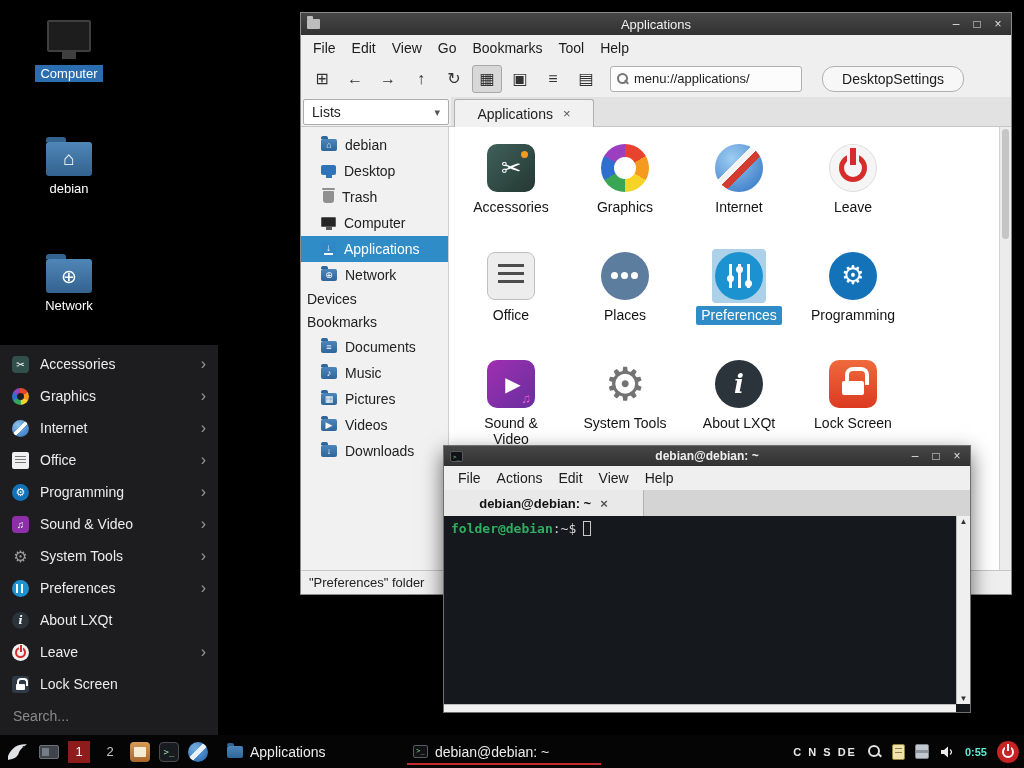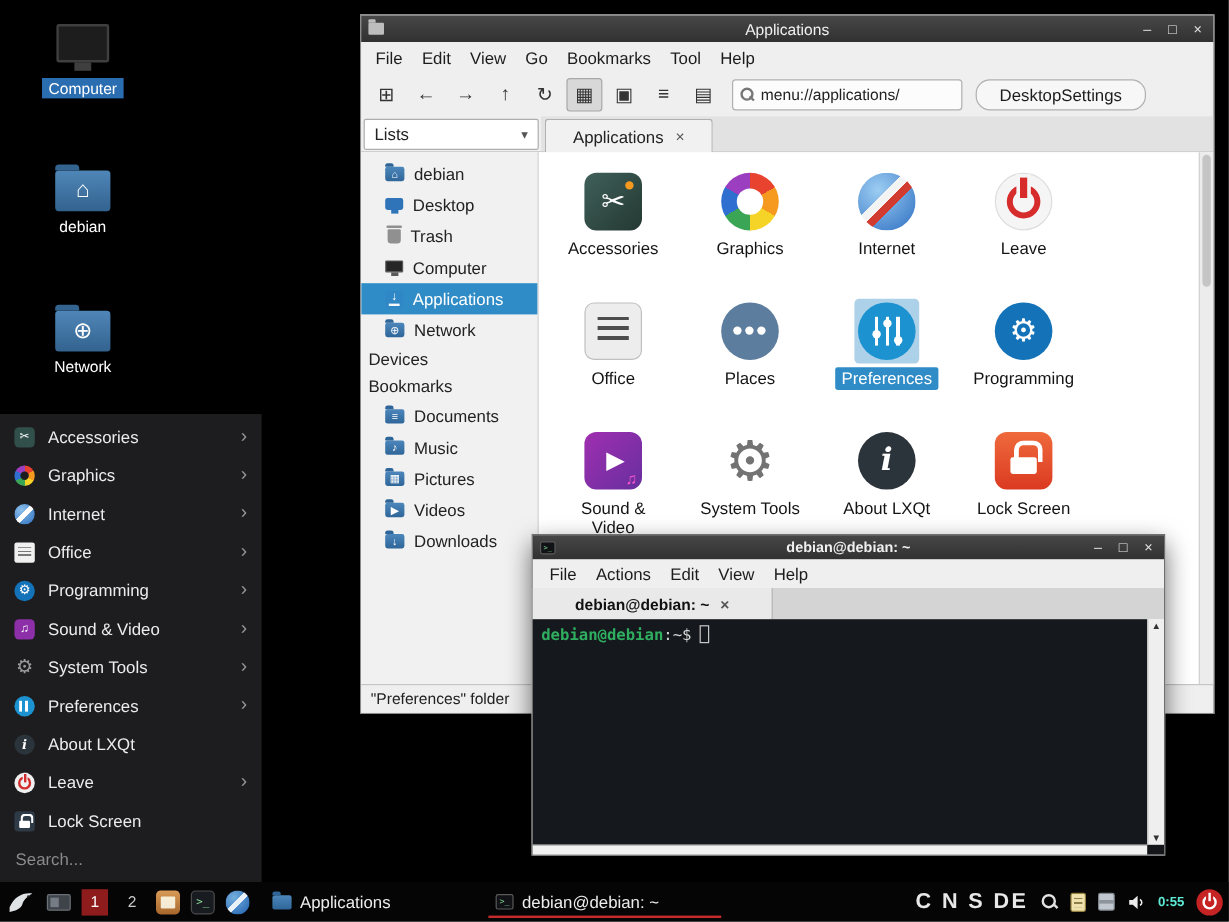--- a/index.html
+++ b/index.html
@@ -65,21 +65,21 @@
   .fm-menubar {height:25px;background:#efefef;display:flex;align-items:center;padding-left:4px;}
   .fm-menubar span {padding:3px 8px;font-size:14px;color:#1c1c1c;}
   .fm-toolbar {height:37px;background:#efefef;display:flex;align-items:center;padding-left:6px;gap:3px;}
   .tb-btn {width:30px;height:28px;display:flex;align-items:center;justify-content:center;font-size:16px;color:#333;border-radius:3px;}
   .tb-btn.pressed {background:#d8d8d8;border:1px solid #a8a8a8;}
   .pathbar {width:192px;height:26px;margin-left:6px;background:#fcfcfc;border:1px solid #b0b0b0;border-radius:3px;display:flex;align-items:center;padding:0 6px;gap:5px;}
   .pathbar input {border:0;outline:0;background:transparent;font-size:13px;color:#222;width:100%;font-family:inherit;}
   .mag {width:12px;height:12px;position:relative;flex:none;}
   .mag::before {content:"";position:absolute;left:0;top:0;width:7px;height:7px;border:2px solid #777;border-radius:50%;}
   .mag::after {content:"";position:absolute;left:7px;top:8px;width:5px;height:2px;background:#777;transform:rotate(45deg);}
-  .ds-btn {width:142px;height:26px;margin-left:8px;background:#f7f7f7;border:1px solid #b0b0b0;border-radius:12px;font-size:14px;color:#1c1c1c;display:flex;align-items:center;justify-content:center;}
+  .ds-btn {width:142px;height:26px;margin-left:17px;background:#f7f7f7;border:1px solid #b0b0b0;border-radius:12px;font-size:14px;color:#1c1c1c;display:flex;align-items:center;justify-content:center;}
   .fm-subbar {height:30px;background:#efefef;position:relative;border-bottom:1px solid #c6c6c6;}
   .combo {position:absolute;left:2px;top:2px;width:146px;height:26px;background:#fff;border:1px solid #adadad;border-radius:2px;display:flex;align-items:center;padding:0 8px;font-size:14px;color:#222;}
   .combo .arr {margin-left:auto;color:#555;font-size:11px;}
   .fm-tabs {position:absolute;left:150px;right:0;top:0;bottom:0;background:#e2e2e2;}
   .fm-tab {position:absolute;left:3px;top:2px;width:140px;height:28px;background:#f1f1f1;border:1px solid #b0b0b0;border-bottom:0;border-radius:3px 3px 0 0;display:flex;align-items:center;justify-content:center;gap:10px;font-size:14px;color:#222;}
   .tab-x {color:#555;font-size:13px;}
   .fm-body {position:absolute;left:0;top:114px;right:0;bottom:24px;background:#fff;}
   .fm-side {position:absolute;left:0;top:0;bottom:0;width:148px;background:#f1f1f1;border-right:1px solid #cfcfcf;padding-top:5px;overflow:hidden;}
   .sb-h {height:23px;line-height:23px;padding-left:6px;font-size:14px;color:#222;}
   .sb-i {height:26px;display:flex;align-items:center;padding-left:20px;gap:8px;font-size:14px;color:#222;}
@@ -170,21 +170,21 @@
   .ql-t {background:#181b20;border:1px solid #4c4c4c;}
   .ql-t::after {content:">_";position:absolute;inset:0;text-align:center;line-height:18px;color:#8fe09b;font-size:9px;font-family:"DejaVu Sans Mono",monospace;}
   .ql-b {border-radius:50%;background:linear-gradient(135deg,transparent 42%,#e9f2fa 42% 58%,transparent 58%),radial-gradient(circle at 35% 30%,#74aede,#1f5fae);}
   .task {display:flex;align-items:center;gap:7px;color:#ececec;font-size:14px;}
   .task1 {margin-left:10px;}
   .task2 {position:absolute;left:413px;top:0;bottom:0;width:196px;display:flex;align-items:center;gap:7px;color:#ececec;font-size:14px;}
   .task2::after {content:"";position:absolute;left:-6px;right:8px;bottom:3px;height:2px;background:#c62b2b;}
   .ic-term-tb {width:15px;height:13px;}
   .ic-term-tb::after {font-size:7px;line-height:11px;}
   .tb-right {position:absolute;right:5px;top:0;bottom:0;display:flex;align-items:center;gap:10px;}
-  .kb {color:#e8e8e8;font-size:18px;font-weight:bold;letter-spacing:2px;}
+  .kb {color:#e8e8e8;font-size:11px;font-weight:bold;letter-spacing:2px;}
   .tr-mag {width:15px;height:15px;position:relative;}
   .tr-mag::before {content:"";position:absolute;left:1px;top:1px;width:8px;height:8px;border:2px solid #e2e2e2;border-radius:50%;}
   .tr-mag::after {content:"";position:absolute;left:10px;top:10px;width:5px;height:2px;background:#e2e2e2;transform:rotate(45deg);}
   .tr-clip {width:13px;height:16px;background:#efe2ad;border:1px solid #93823f;border-radius:2px;position:relative;}
   .tr-clip::after {content:"";position:absolute;inset:3px 2px;background:repeating-linear-gradient(180deg,#8f7f4a 0 1px,transparent 1px 4px);}
   .tr-pkg {width:14px;height:15px;background:#c2c8cf;border:1px solid #7d848c;border-radius:2px;position:relative;}
   .tr-pkg::after {content:"";position:absolute;left:0;right:0;top:5px;height:3px;background:#8d949c;}
   .clock {color:#5eead4;font-size:11px;font-weight:bold;}
   .tr-pwr {width:22px;height:22px;border-radius:50%;background:#c62424;position:relative;}
   .tr-pwr::before {content:"";position:absolute;inset:5px;border:2px solid #fff;border-radius:50%;}
@@ -432,21 +432,21 @@
     <span>View</span>
     <span>Help</span>
   </div>
   <div class="term-tabs">
     <span class="term-tab">
       <span>debian@debian: ~</span>
       <span class="tab-x">×</span>
     </span>
   </div>
   <div class="term-screen">
-    <span class="p-user">debian@debian</span><span class="p-rest">:~$</span><span class="cursor"></span>
+    <span class="p-user">folder@debian</span><span class="p-rest">:~$</span><span class="cursor"></span>
   </div>
   <div class="term-vscroll">
     <span>▲</span>
     <span>▼</span>
   </div>
   <div class="term-hscroll"></div>
   <div class="term-corner"></div>
 </div>
 
 <div class="appmenu">

